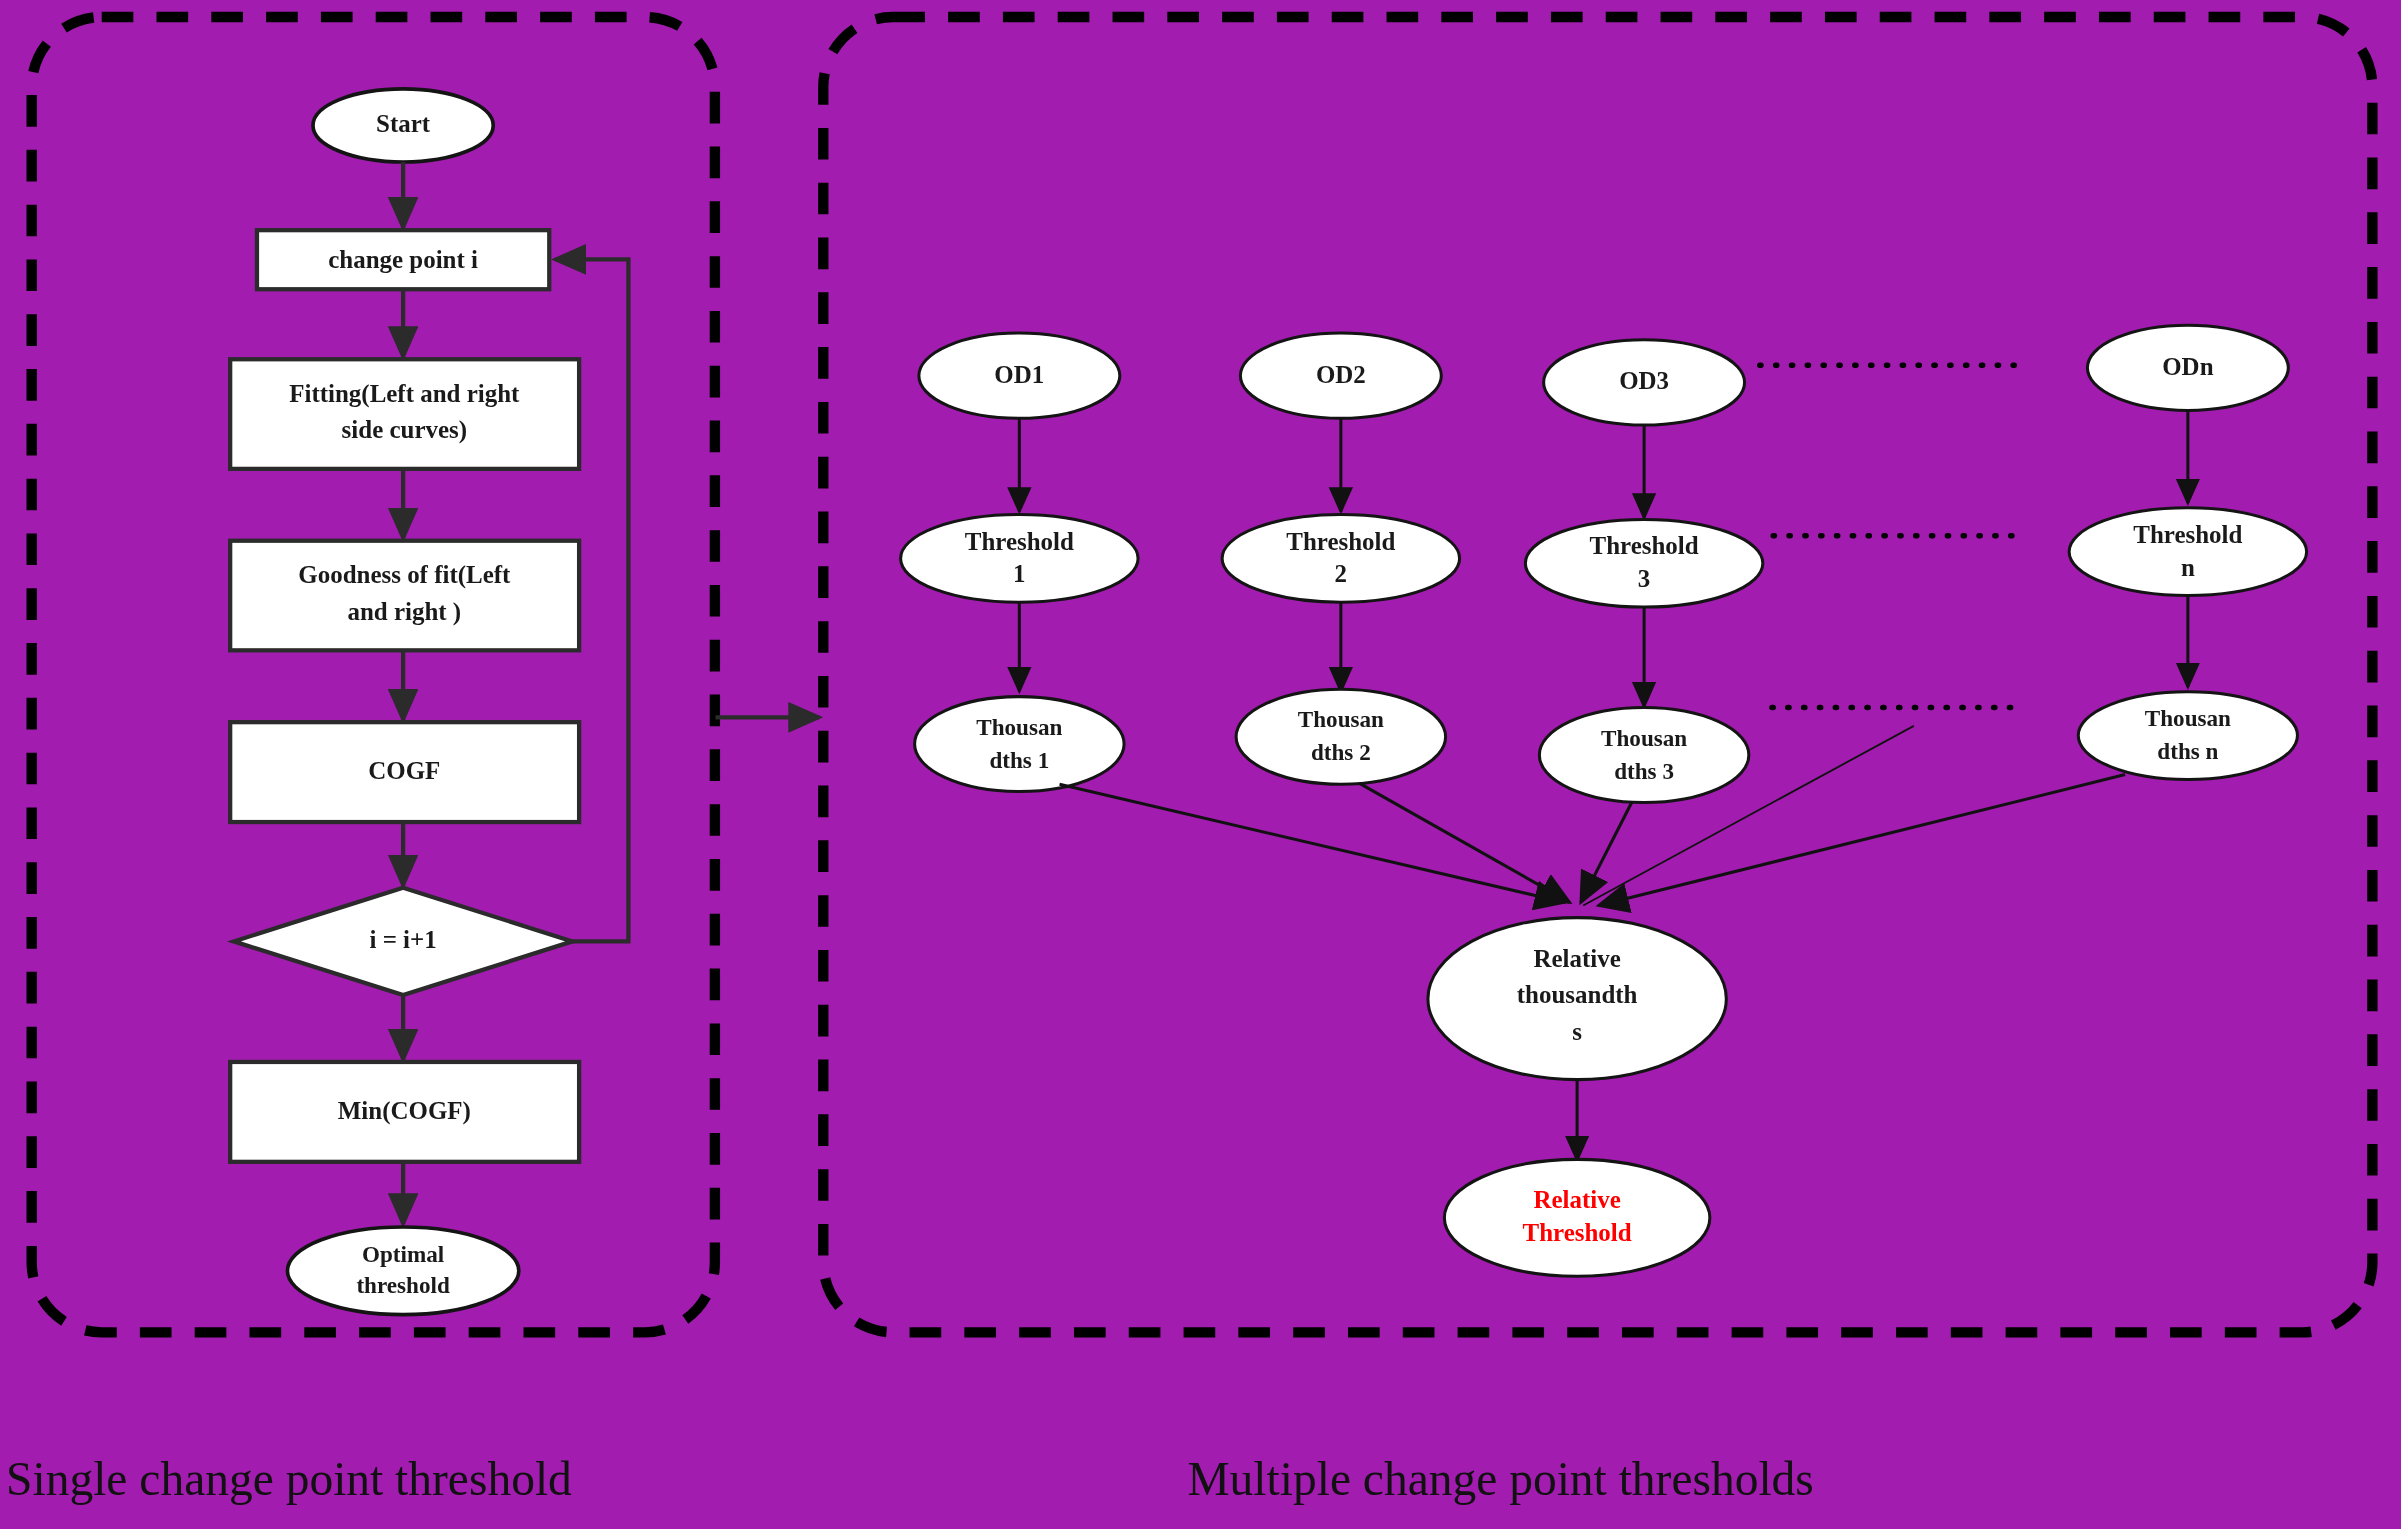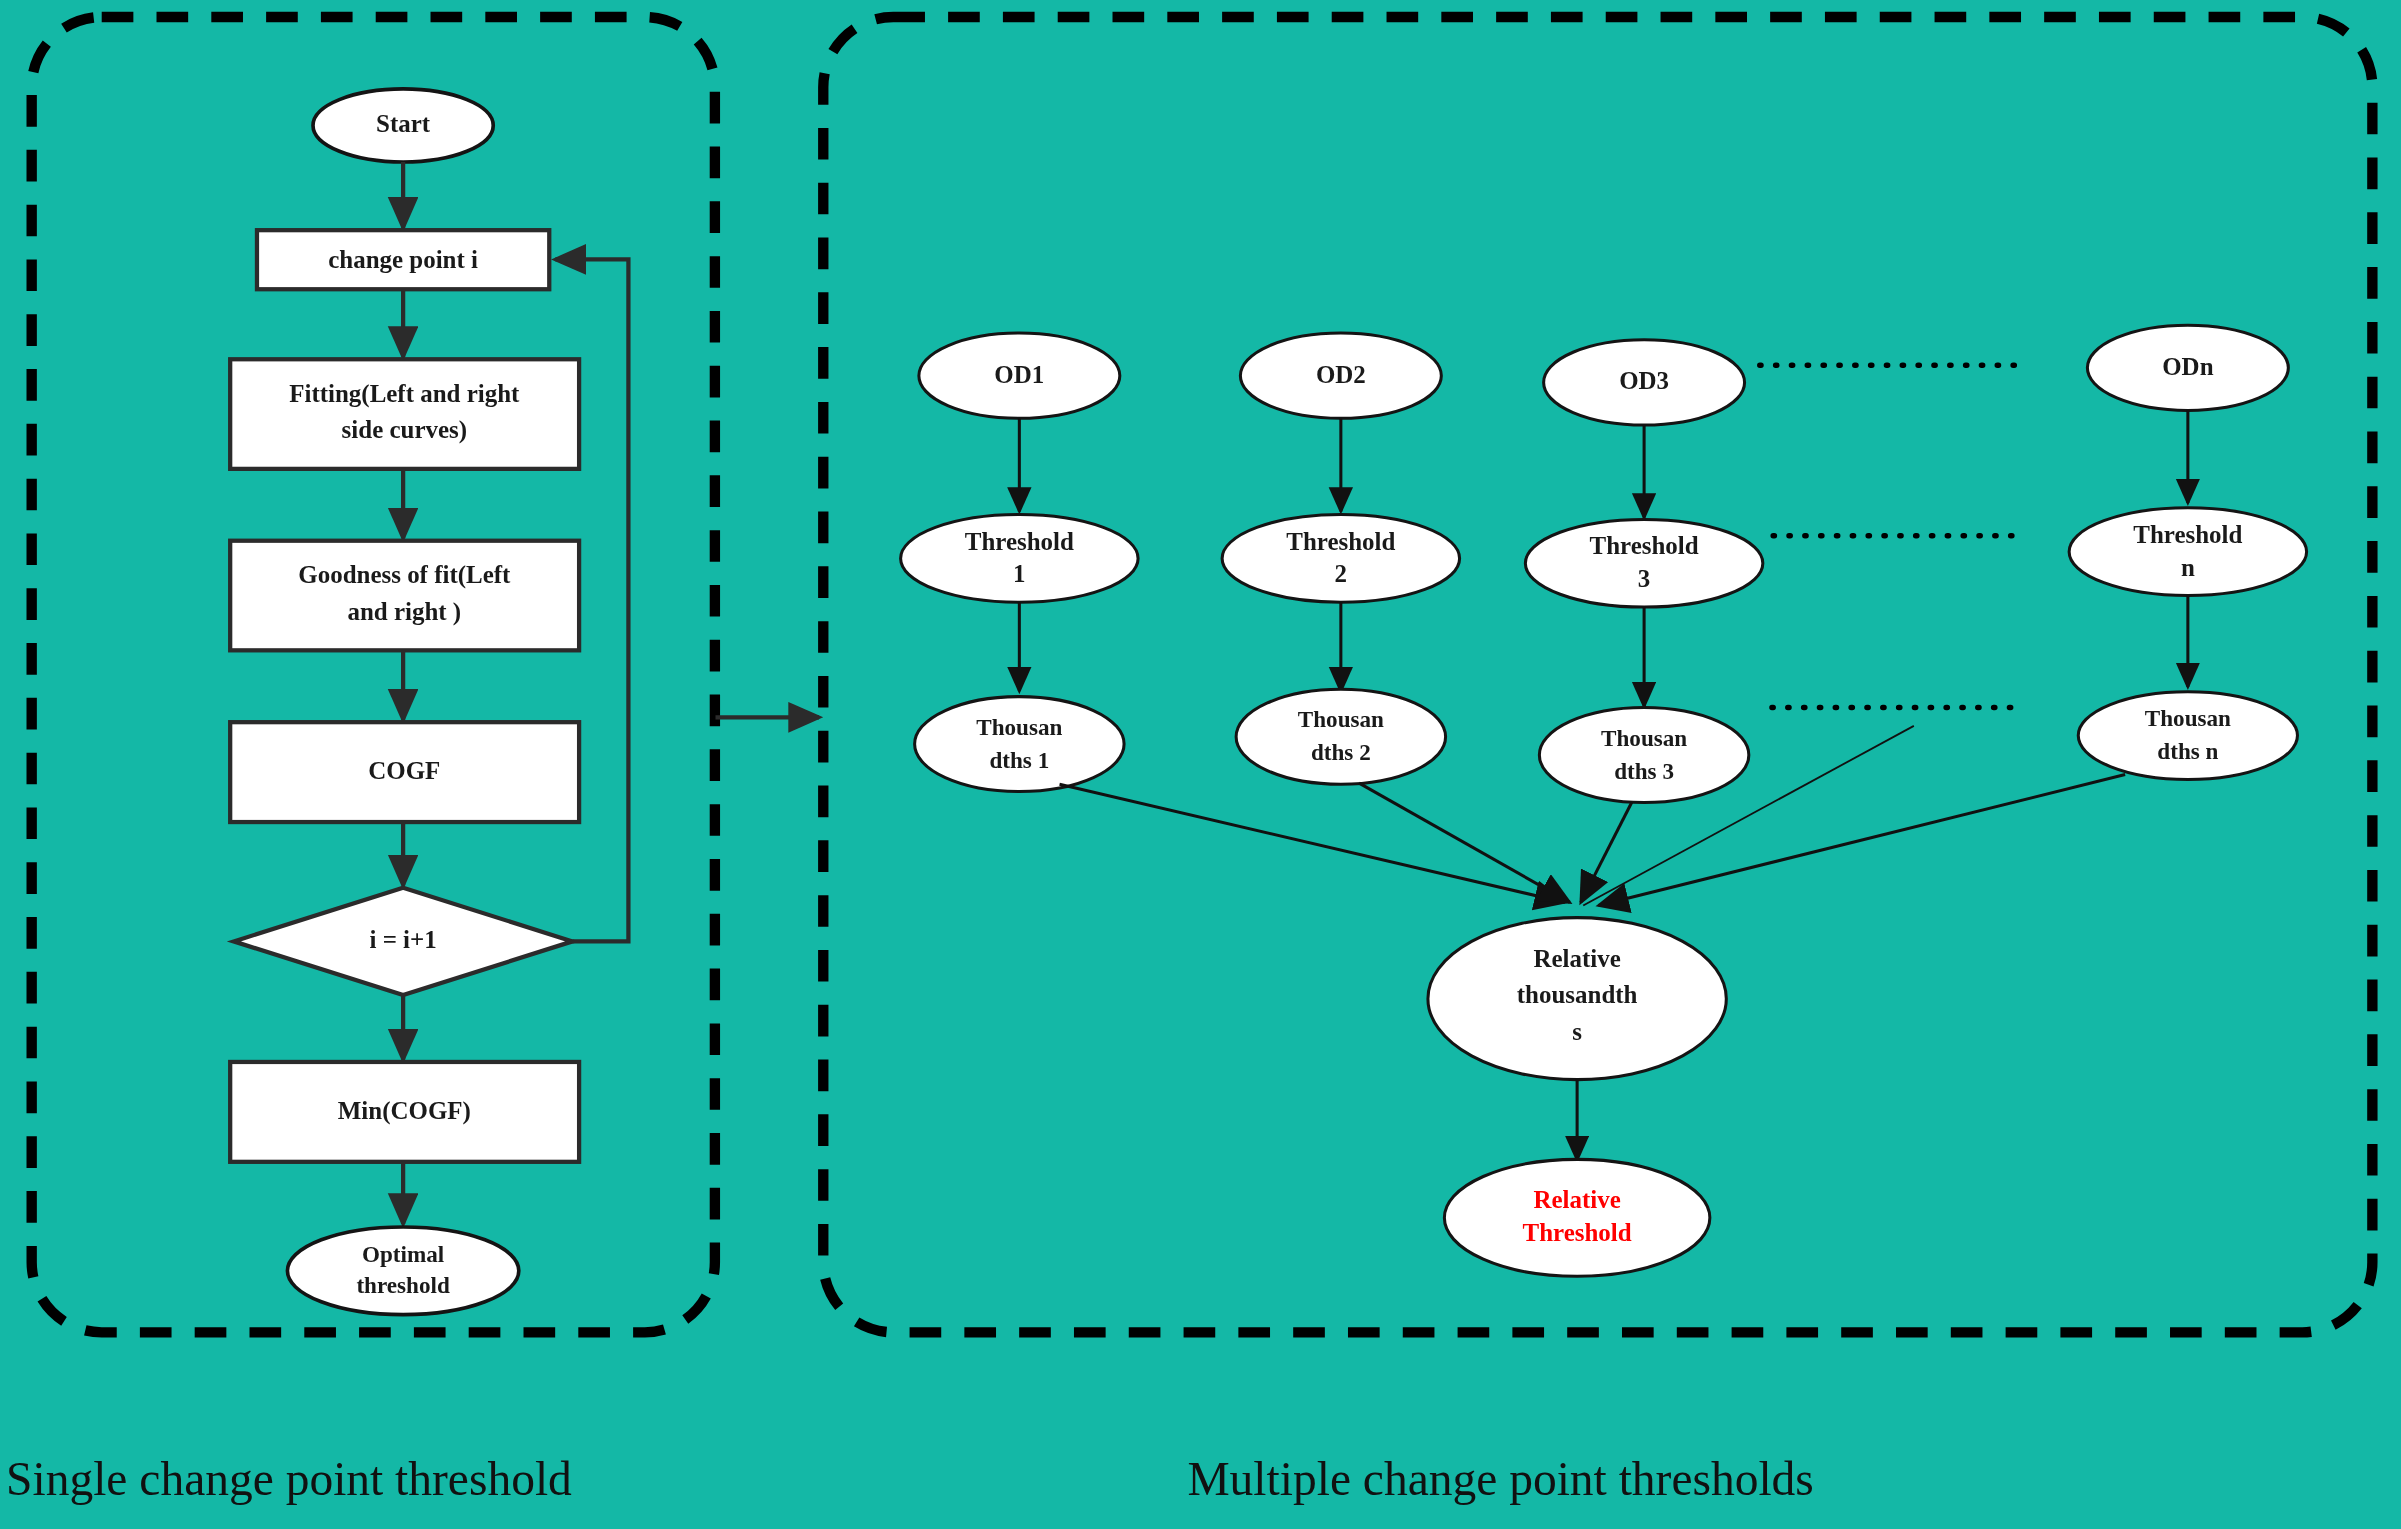--- a/index.html
+++ b/index.html
@@ -1,17 +1,17 @@
 <!DOCTYPE html>
 <html style="font-size:9.7px"><head>
 <meta charset="utf-8">
 <style>
   html,body{margin:0;padding:0;background:#ffffff;}
   body{width:2401px;height:1529px;font-family:"Liberation Serif",serif;}
-  #stage{position:relative;width:2401px;height:1529px;overflow:hidden;background:#14b8a6;}
+  #stage{position:relative;width:2401px;height:1529px;overflow:hidden;background:#a21caf;}
   svg#diagram{position:absolute;left:0;top:0;width:2401px;height:1529px;}
   .node-text{font-family:"Liberation Serif",serif;font-weight:bold;text-anchor:middle;dominant-baseline:middle;fill:#1a1a1a;}
   .t-md{font-size:41px;}
   .t-sm{font-size:38px;}
   .t-red{fill:#ff0000;}
   .caption{font-family:"Liberation Serif",serif;font-weight:normal;font-size:78px;fill:#111;}
   .box{fill:#ffffff;stroke:#2b2b2b;stroke-width:7;}
   .ell{fill:#ffffff;stroke:#141414;stroke-width:6;}
   .ell-thin{fill:#ffffff;stroke:#141414;stroke-width:5;}
   .dash-panel{fill:none;stroke:#000000;stroke-width:17;stroke-dasharray:52 38;stroke-linecap:butt;}

